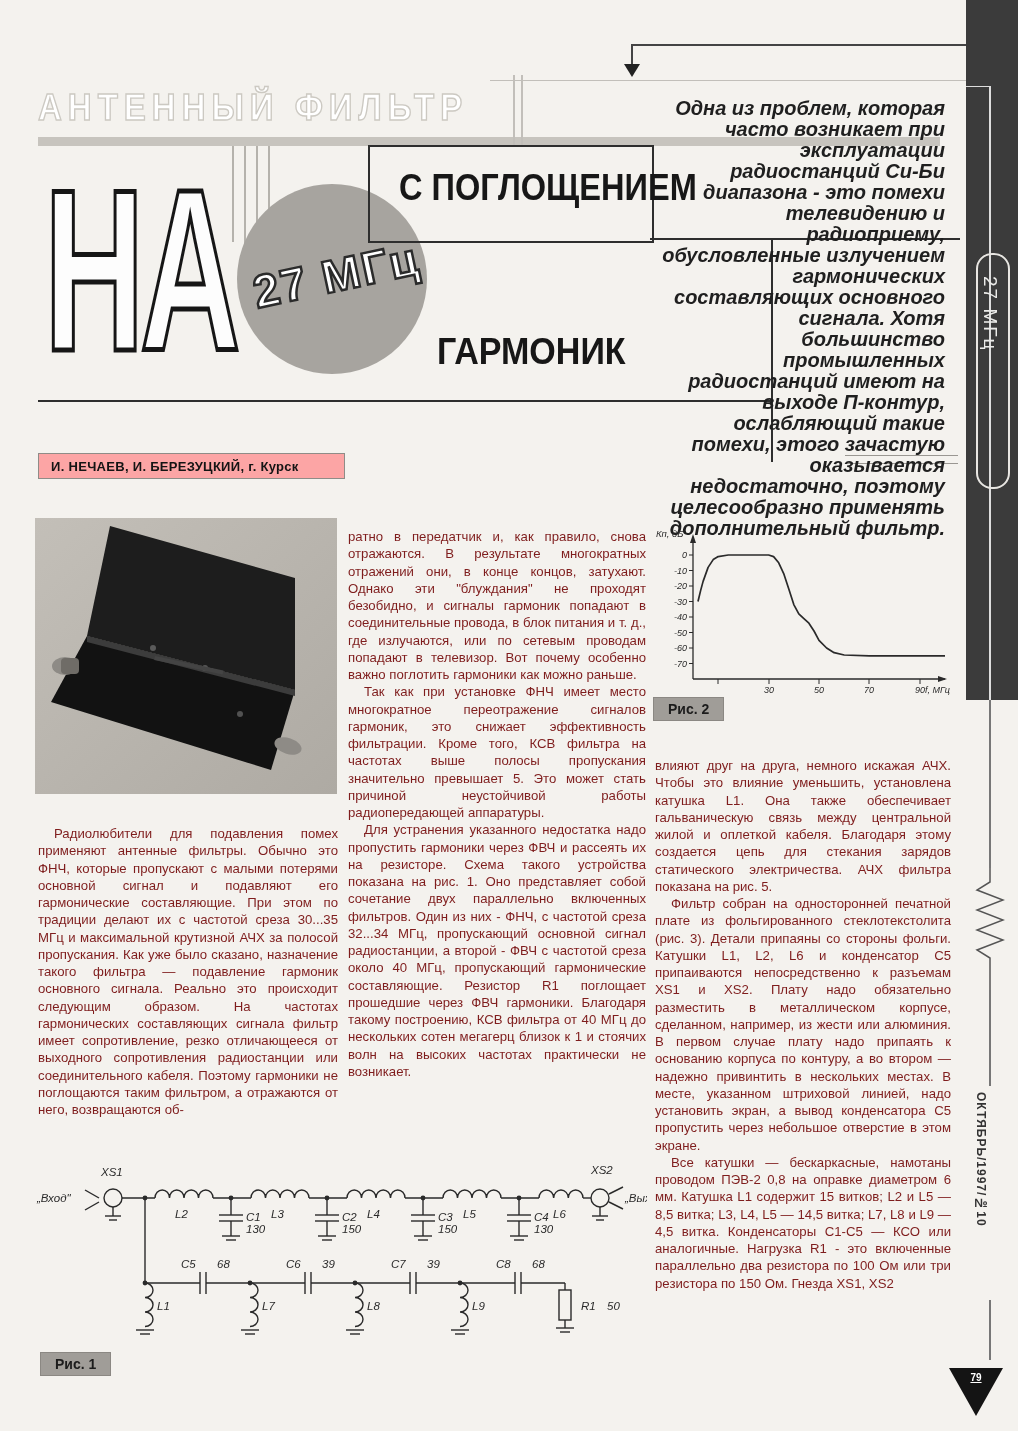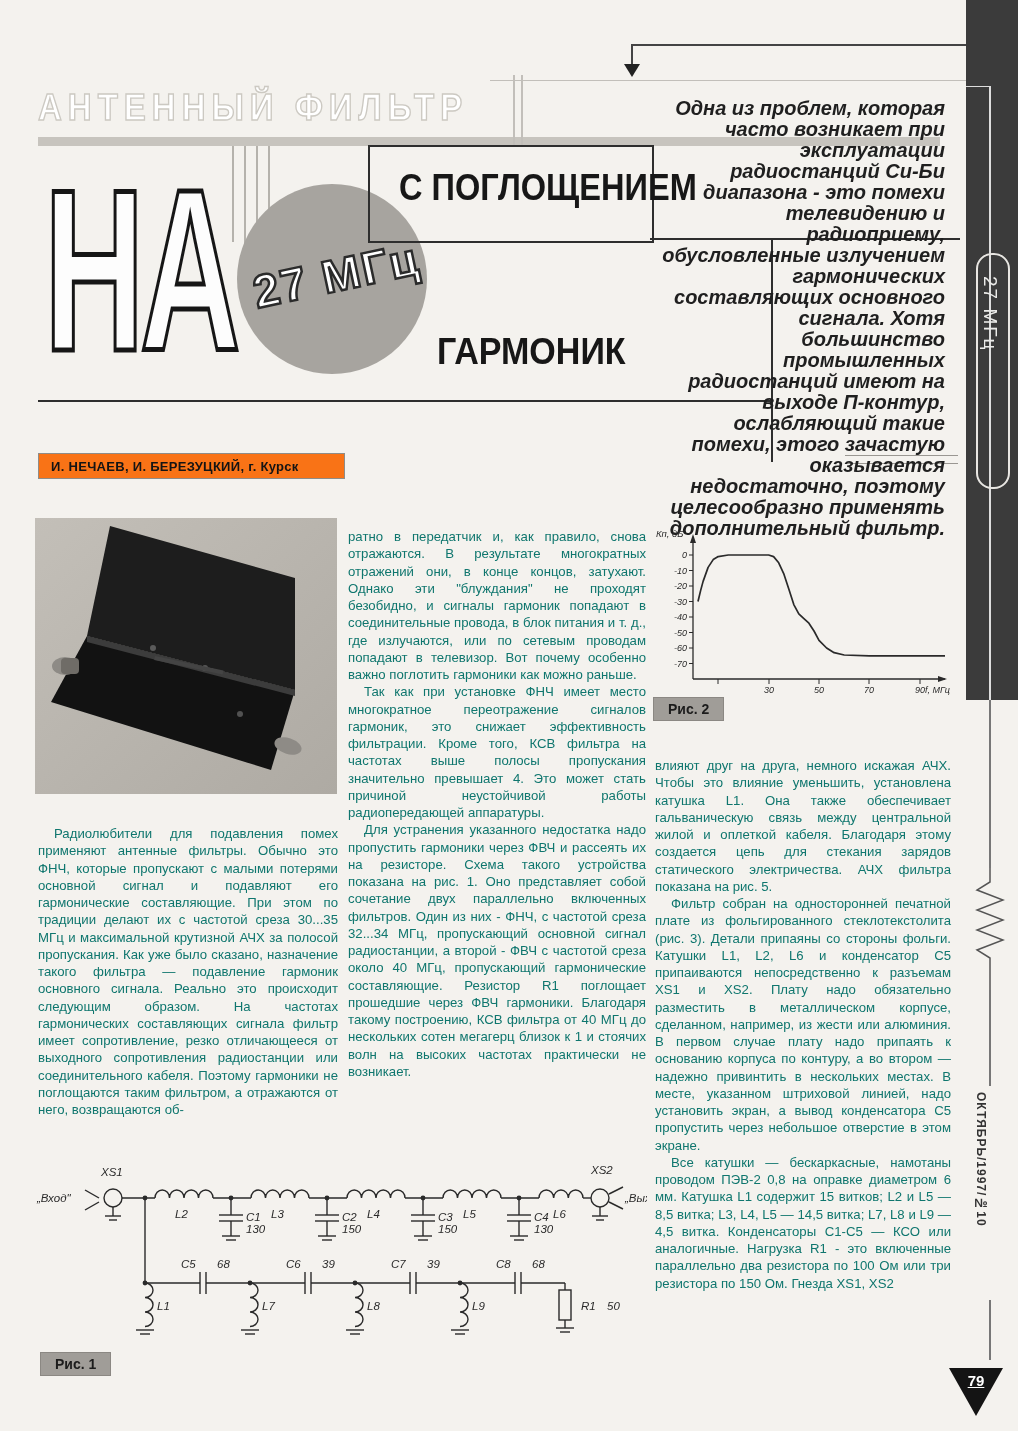--- a/index.html
+++ b/index.html
@@ -23,35 +23,35 @@
   .t2{left:437px;top:331px;font-size:37px;font-weight:bold;transform:scaleX(0.92);transform-origin:left;white-space:nowrap;color:#171717;}
   .titlebottom{left:38px;top:400px;width:735px;height:2px;background:#2e2e2e;}
   .titleright{left:771px;top:238px;width:2px;height:224px;background:#2e2e2e;}
   .titlehr{left:650px;top:238px;width:310px;height:2px;background:#2e2e2e;}
   .dbl1{left:845px;top:455px;width:113px;height:1px;background:#9a9792;}
   .dbl2{left:845px;top:463px;width:113px;height:1px;background:#9a9792;}
   
   .intro{left:652px;top:98px;width:293px;font-size:20px;line-height:21px;font-weight:bold;font-style:italic;
          text-align:right;color:#1f1f1f;}
   
-  .author{left:38px;top:453px;width:307px;height:26px;background:#f97316;border:1px solid #8f8c87;
+  .author{left:38px;top:453px;width:307px;height:26px;background:#fca5a5;border:1px solid #8f8c87;
           font-size:13px;font-weight:bold;line-height:26px;padding-left:12px;box-sizing:border-box;color:#141414;letter-spacing:0.3px;}
   
-  .col{position:absolute;text-align:justify;font-size:13.2px;line-height:17.25px;color:#0f766e;}
+  .col{position:absolute;text-align:justify;font-size:13.2px;line-height:17.25px;color:#7f1d1d;}
   .col p{margin:0;}
   .col p.ind{text-indent:16px;}
   
   .figlabel{background:#a09d98;color:#1c1c1c;font-weight:bold;font-size:14px;padding:3px 14px;display:inline-block;border:1px solid #8b8883;}
   
   .sidebar{left:966px;top:0;width:52px;height:700px;background:#3b3b3b;}
   .tab{left:976px;top:253px;width:30px;height:232px;border:2px solid #e8e6e2;border-radius:16px;}
   .tabtext{left:979px;top:276px;writing-mode:vertical-rl;font-size:19px;color:#ececea;letter-spacing:2px;white-space:nowrap;}
   .issue{left:974px;top:1092px;writing-mode:vertical-rl;font-size:12px;font-weight:bold;letter-spacing:1px;color:#333;white-space:nowrap;}
   .pagetri{left:949px;top:1368px;width:0;height:0;border-left:27px solid transparent;border-right:27px solid transparent;border-top:48px solid #141414;}
-  .pagenum{left:949px;top:1372px;width:54px;text-align:center;font-size:15px;font-weight:bold;color:#fff;text-decoration:underline;}
+  .pagenum{left:949px;top:1372px;width:54px;text-align:center;font-size:10px;font-weight:bold;color:#fff;text-decoration:underline;}
   .arrowstub{left:631px;top:44px;width:2px;height:22px;background:#444;}
   .arrowhead{left:624px;top:64px;width:0;height:0;border-left:8px solid transparent;border-right:8px solid transparent;border-top:13px solid #222;}
   .arrowline{left:632px;top:44px;width:334px;height:2px;background:#444;}
   svg text{font-family:"Liberation Sans",sans-serif;}
 </style>
 </head>
 <body>
 
 <div class="page">
 
@@ -151,21 +151,21 @@
   <div class="abs" style="left:656px;top:528px;width:28px;font-size:9.5px;font-style:italic;color:#2a2a2a;line-height:11px;">Кп, дБ</div>
   <div class="abs" style="left:653px;top:697px;">
     <span class="figlabel">Рис. 2</span>
   </div>
 
   <div class="col" style="left:38px;top:825px;width:300px;">
     <p class="ind">Радиолюбители для подавления помех применяют антенные фильтры. Обычно это ФНЧ, которые пропускают с малыми потерями основной сигнал и подавляют его гармонические составляющие. При этом по традиции делают их с частотой среза 30...35 МГц и максимальной крутизной АЧХ за полосой пропускания. Как уже было сказано, назначение такого фильтра — подавление гармоник основного сигнала. Реально это происходит следующим образом. На частотах гармонических составляющих сигнала фильтр имеет сопротивление, резко отличающееся от выходного сопротивления радиостанции или соединительного кабеля. Поэтому гармоники не поглощаются таким фильтром, а отражаются от него, возвращаются об-</p>
   </div>
   <div class="col" style="left:348px;top:528px;width:298px;">
     <p>ратно в передатчик и, как правило, снова отражаются. В результате многократных отражений они, в конце концов, затухают. Однако эти "блуждания" не проходят безобидно, и сигналы гармоник попадают в соединительные провода, в блок питания и т. д., где излучаются, или по сетевым проводам попадают в телевизор. Вот почему особенно важно поглотить гармоники как можно раньше.</p>
-    <p class="ind">Так как при установке ФНЧ имеет место многократное переотражение сигналов гармоник, это снижает эффективность фильтрации. Кроме того, КСВ фильтра на частотах выше полосы пропускания значительно превышает 4. Это может стать причиной неустойчивой работы радиопередающей аппаратуры.</p>
+    <p class="ind">Так как при установке ФНЧ имеет место многократное переотражение сигналов гармоник, это снижает эффективность фильтрации. Кроме того, КСВ фильтра на частотах выше полосы пропускания значительно превышает 5. Это может стать причиной неустойчивой работы радиопередающей аппаратуры.</p>
     <p class="ind">Для устранения указанного недостатка надо пропустить гармоники через ФВЧ и рассеять их на резисторе. Схема такого устройства показана на рис. 1. Оно представляет собой сочетание двух параллельно включенных фильтров. Один из них - ФНЧ, с частотой среза 32...34 МГц, пропускающий основной сигнал радиостанции, а второй - ФВЧ с частотой среза около 40 МГц, пропускающий гармонические составляющие. Резистор R1 поглощает прошедшие через ФВЧ гармоники. Благодаря такому построению, КСВ фильтра от 40 МГц до нескольких сотен мегагерц близок к 1 и стоячих волн на высоких частотах практически не возникает.</p>
   </div>
   <div class="col" style="left:655px;top:757px;width:296px;">
     <p>влияют друг на друга, немного искажая АЧХ. Чтобы это влияние уменьшить, установлена катушка L1. Она также обеспечивает гальваническую связь между центральной жилой и оплеткой кабеля. Благодаря этому создается цепь для стекания зарядов статического электричества. АЧХ фильтра показана на рис. 5.</p>
     <p class="ind">Фильтр собран на односторонней печатной плате из фольгированного стеклотекстолита (рис. 3). Детали припаяны со стороны фольги. Катушки L1, L2, L6 и конденсатор С5 припаиваются непосредственно к разъемам XS1 и XS2. Плату надо обязательно разместить в металлическом корпусе, сделанном, например, из жести или алюминия. В первом случае плату надо припаять к основанию корпуса по контуру, а во втором — надежно привинтить в нескольких местах. В месте, указанном штриховой линией, надо установить экран, а вывод конденсатора С5 пропустить через небольшое отверстие в этом экране.</p>
     <p class="ind">Все катушки — бескаркасные, намотаны проводом ПЭВ-2 0,8 на оправке диаметром 6 мм. Катушка L1 содержит 15 витков; L2 и L5 — 8,5 витка; L3, L4, L5 — 14,5 витка; L7, L8 и L9 — 4,5 витка. Конденсаторы С1-С5 — КСО или аналогичные. Нагрузка R1 - это включенные параллельно два резистора по 100 Ом или три резистора по 150 Ом. Гнезда XS1, XS2</p>
   </div>
 
   <svg class="abs" style="left:35px;top:1158px;" width="612" height="185" viewBox="0 0 612 185">
     <g stroke="#2a2a2a" stroke-width="1.4" fill="none">

